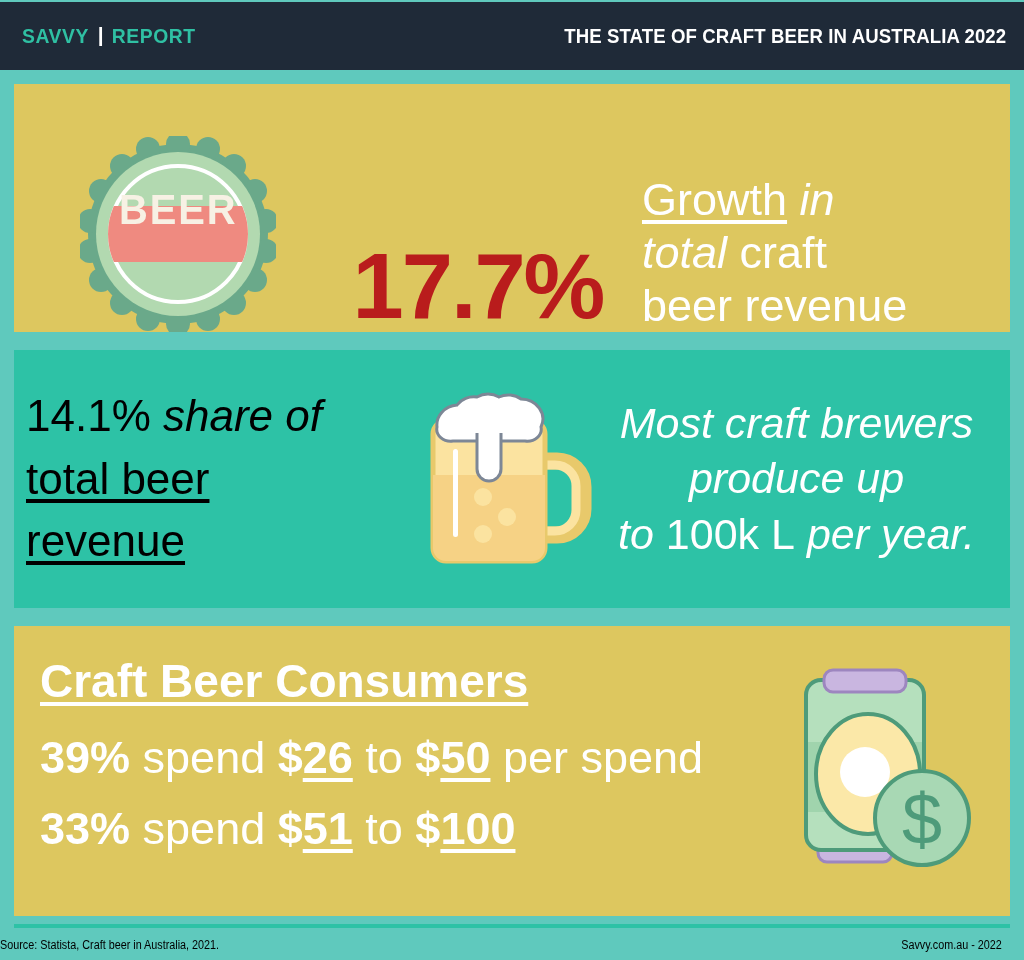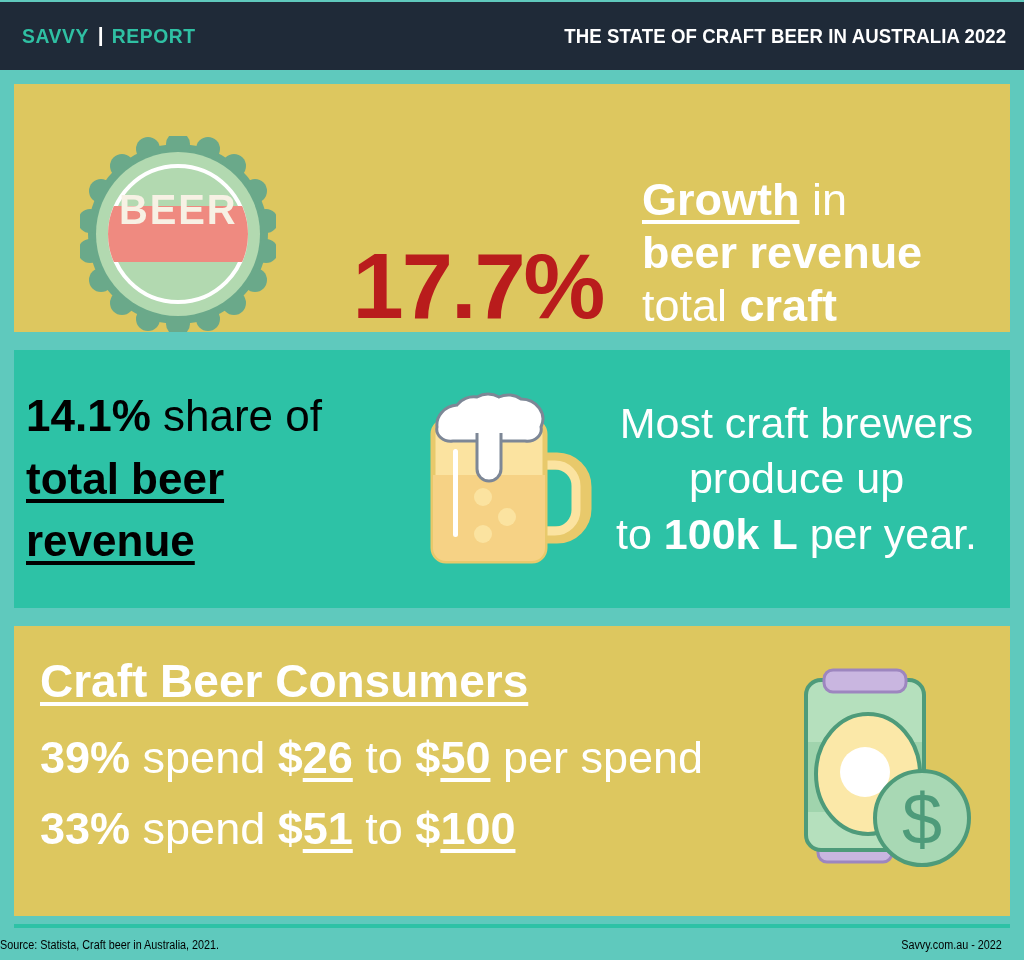--- a/index.html
+++ b/index.html
@@ -125,22 +125,22 @@
     letter-spacing: -2px;
   }
   .growth-text {
     flex: 1;
     color: #ffffff;
     font-size: 45px;
     line-height: 1.18;
     padding-left: 14px;
   }
   .u { text-decoration: underline; text-underline-offset: 5px; text-decoration-thickness: 4px; }
-  .b { font-weight: bold; }
-  .reg { font-weight: normal; }
+  .b { font-weight: normal; }
+  .reg { font-weight: normal; font-style: italic; }
 
   
   .share-inner {
     display: flex;
     align-items: center;
     height: 100%;
     box-sizing: border-box;
     padding: 0 12px;
   }
   .share-left {
@@ -279,24 +279,24 @@
         </div>
       </div>
 
       <div class="big-stat">17.7%</div>
 
       <div class="growth-text">
         <div>
           <span class="b u">Growth</span><span class="reg"> in</span>
         </div>
         <div>
+          <span class="reg">total </span><span class="b">craft</span>
+        </div>
+        <div>
           <span class="b">beer revenue</span>
-        </div>
-        <div>
-          <span class="reg">total </span><span class="b">craft</span>
         </div>
       </div>
 
     </div>
   </div>
 
   <div class="card card-teal" id="card-share">
     <div class="share-inner">
 
       <div class="share-left">

